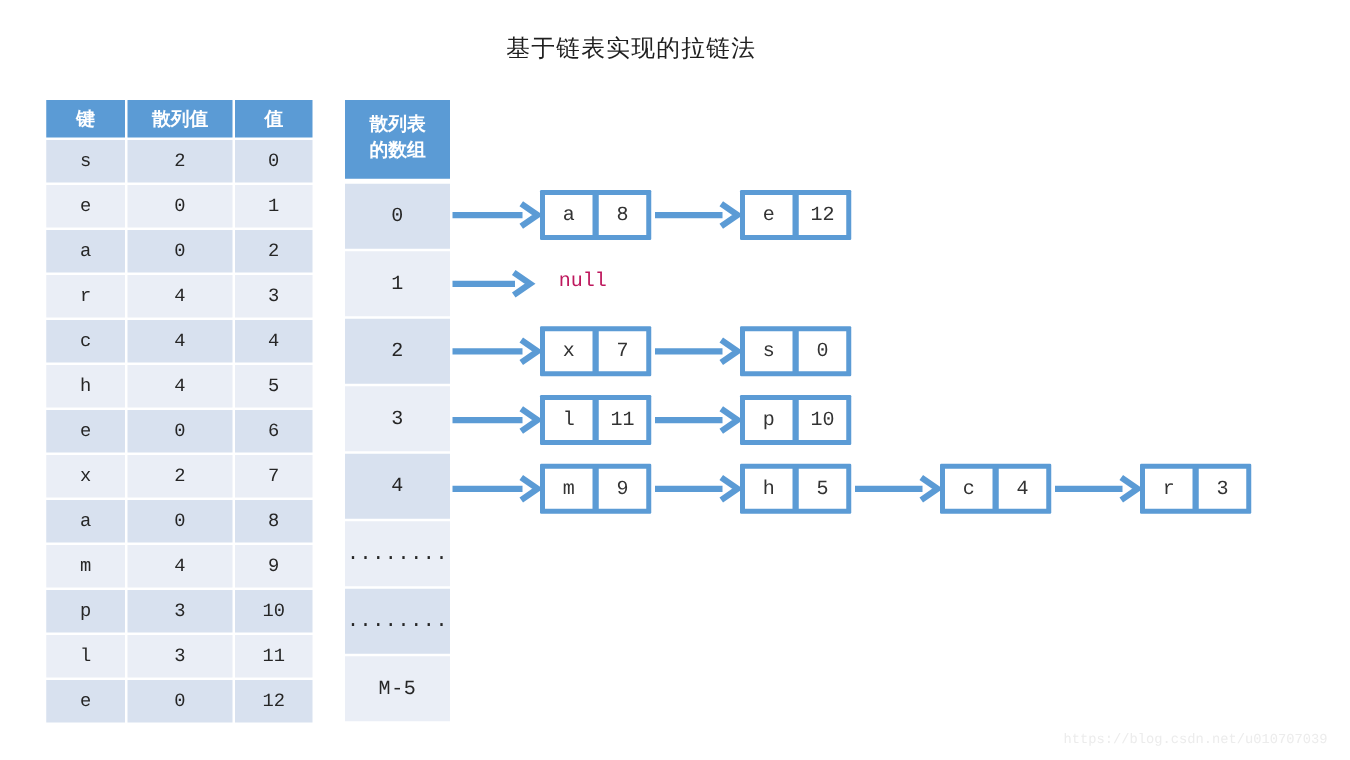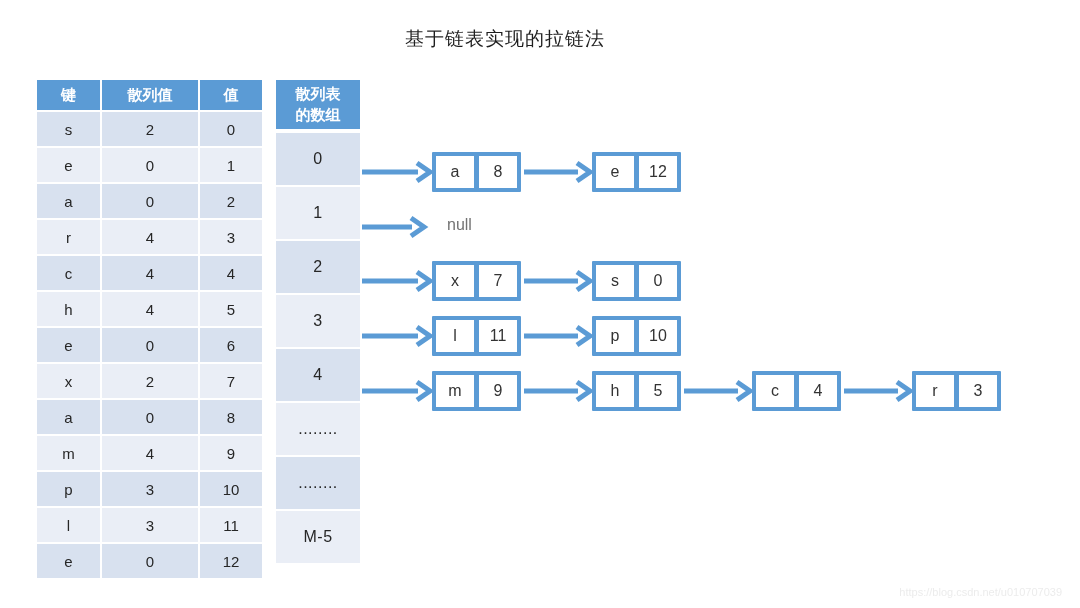--- a/index.html
+++ b/index.html
@@ -5,43 +5,44 @@
   html,body{margin:0;padding:0;}
   body{
     font-family:"Liberation Sans","DejaVu Sans",sans-serif;
     background:#ffffff;
   }
   .stage{
     position:relative;
     width:1080px;height:608px;
     background:#ffffff;
     overflow:hidden;
+    font-family:Liberation Mono, monospace;
   }
   .title{
     position:absolute;left:0;top:26px;width:1010px;
     text-align:center;
     font-size:19px;color:#1f1f1f;letter-spacing:1px;
   }
   
   .ktable{position:absolute;left:37px;top:80px;}
   .krow{display:flex;gap:2px;margin-bottom:2px;}
   .kcell{
     display:flex;align-items:center;justify-content:center;
     font-size:15px;color:#262626;height:34px;
   }
-  .c1{width:63px}.c2{width:96px}.c3{width:62px}
+  .c1{width:63px}.c2{width:84px}.c3{width:62px}
   .khead .kcell{
     height:30px;background:#5B9BD5;color:#ffffff;font-weight:bold;font-size:15px;
   }
   .kbody .krow:nth-child(odd) .kcell{background:#D8E1EF;}
   .kbody .krow:nth-child(even) .kcell{background:#EAEEF6;}
   
   .acol{position:absolute;left:276px;top:80px;width:84px;}
   .ahead{
-    width:84px;height:49px;background:#5B9BD5;color:#ffffff;
+    width:84px;height:63px;background:#5B9BD5;color:#ffffff;
     font-weight:bold;font-size:15px;line-height:1.35;
     display:flex;align-items:center;justify-content:center;text-align:center;
     margin-bottom:4px;
   }
   .ahead span{display:block;width:52px;}
   .acell{
     width:84px;height:52px;margin-bottom:2px;
     display:flex;align-items:center;justify-content:center;
     font-size:16px;color:#262626;letter-spacing:0.5px;
   }
@@ -53,21 +54,21 @@
     display:flex;gap:5px;padding:4px;
     background:#5B9BD5;border-radius:1px;
   }
   .node-cell{
     width:38px;height:32px;background:#ffffff;
     display:flex;align-items:center;justify-content:center;
     font-size:16px;color:#333333;
   }
   .null-label{
     position:absolute;left:447px;
-    font-size:16px;color:#737373;
+    font-size:16px;color:#be185d;
   }
   .arrows{position:absolute;left:0;top:0;pointer-events:none;}
   .watermark{
     position:absolute;right:18px;bottom:10px;
     font-size:11px;color:#ececec;
   }
 </style>
 </head>
 <body>
 

